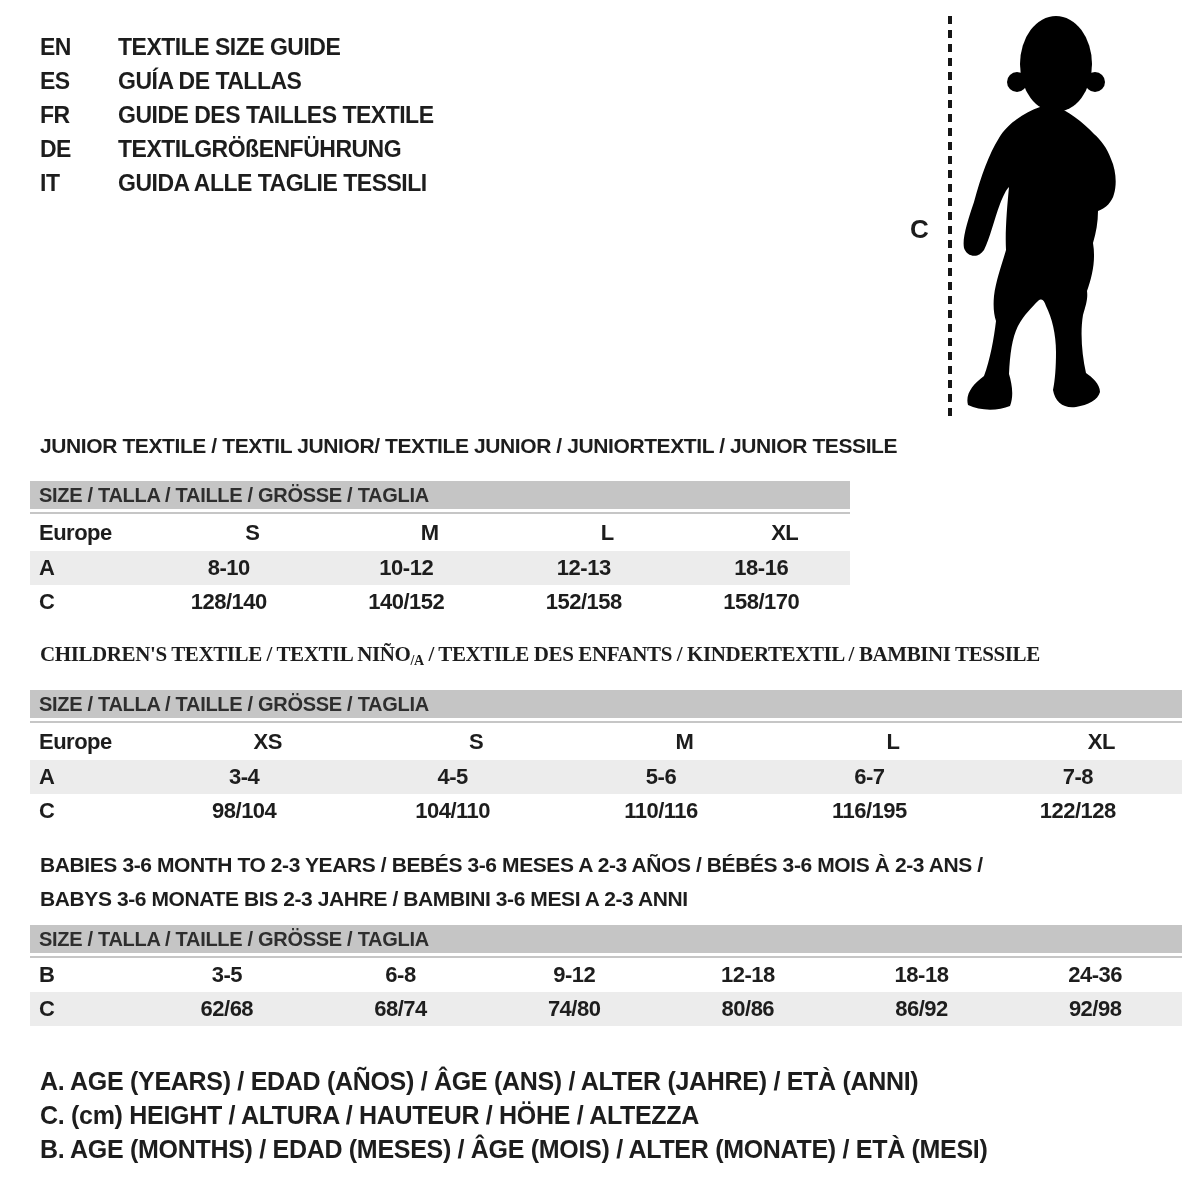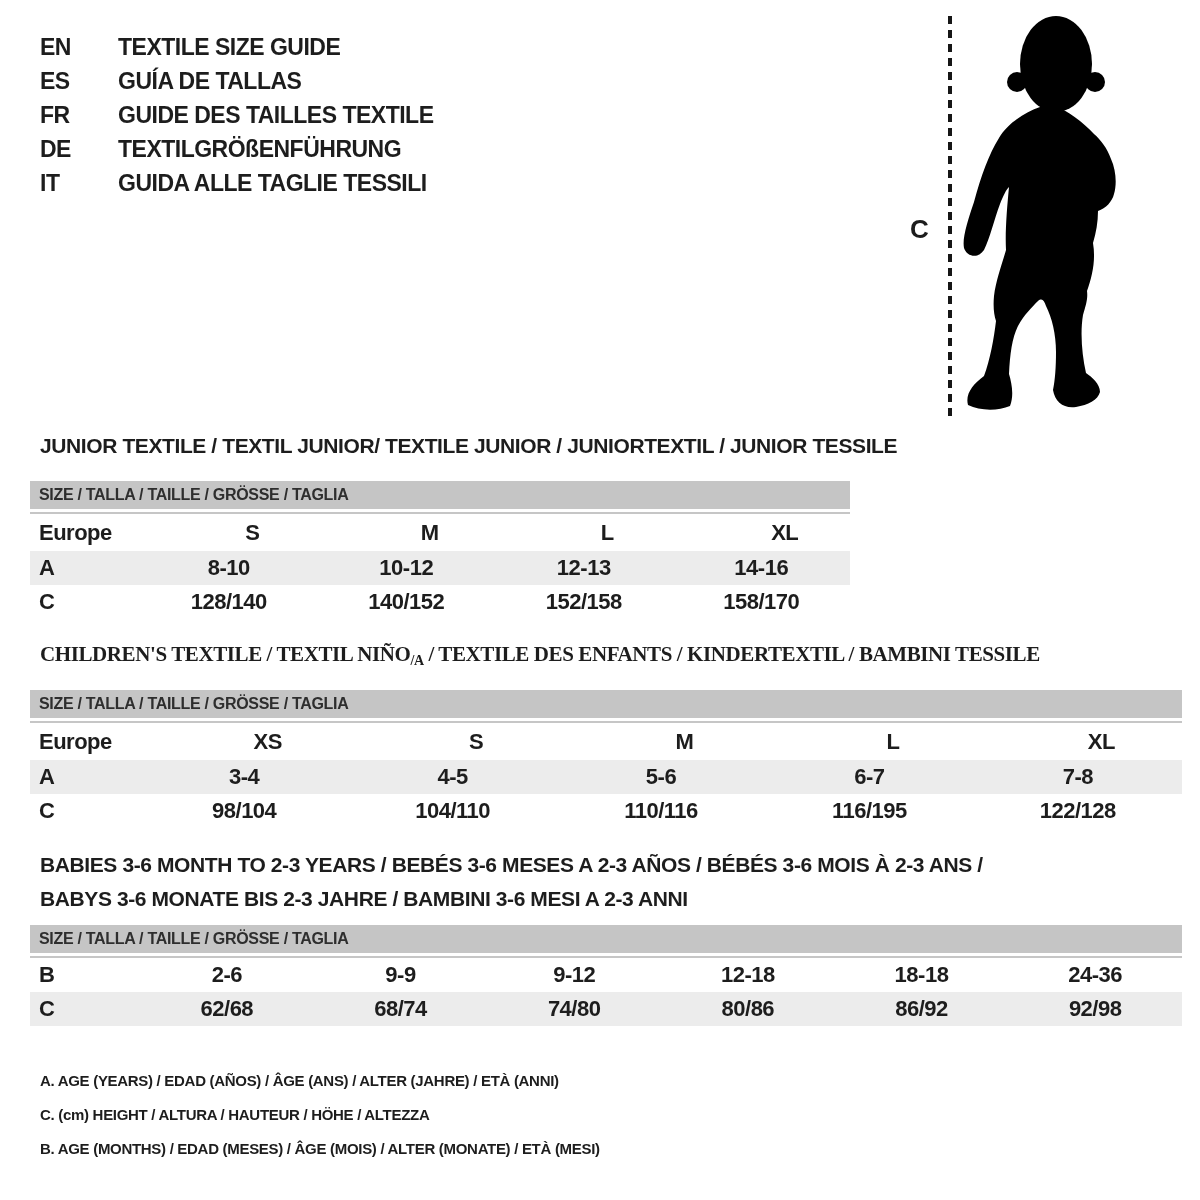--- a/index.html
+++ b/index.html
@@ -29,36 +29,36 @@
   #title2 { left:40px; top:642px;font-family:Liberation Serif, serif; }
   #title3 { left:40px; top:848px; line-height:34px; }
   .sub { font-size:14px; vertical-align:-4px; }
 
   
   #table1 { left:30px; top:481px; width:820px; }
   #table2 { left:30px; top:690px; width:1152px; }
   #table3 { left:30px; top:925px; width:1152px; }
   .size-bar {
     height:28px; background:#c5c5c5; color:#2e2e2e;
-    font-size:16px; font-weight:700; letter-spacing:-0.3px;
+    font-size:20px; font-weight:700; letter-spacing:-0.3px;
     padding-left:9px; display:flex; align-items:center;
   }
   .bar-gap { height:3px; background:#ffffff; }
   .bar-line { height:2px; background:#c6c6c6; }
   .trow { display:grid; align-items:center; height:34px; font-size:22px; font-weight:700; letter-spacing:-0.5px; }
   .trow.head-row { height:37px;gap:47px; }
   .t4 { grid-template-columns:110px repeat(4,1fr); }
   .t5 { grid-template-columns:110px repeat(5,1fr); }
   .t6 { grid-template-columns:110px repeat(6,1fr); }
   .rlabel { padding-left:9px; text-align:left; }
   .cell { text-align:center; }
   .alt { background:#ececec; }
 
   
-  .legend { left:40px; top:1064px; font-size:15px; font-weight:700; letter-spacing:-0.3px; line-height:34px; white-space:nowrap; }
+  .legend { left:40px; top:1064px; font-size:25px; font-weight:700; letter-spacing:-0.3px; line-height:34px; white-space:nowrap; }
 </style>
 </head>
 <body>
 
 <div class="abs lang">
   <div class="lang-row">
     <span class="lang-code">EN</span>
     <span>TEXTILE SIZE GUIDE</span>
   </div>
   <div class="lang-row">
@@ -108,21 +108,21 @@
     <span class="cell">S</span>
     <span class="cell">M</span>
     <span class="cell">L</span>
     <span class="cell">XL</span>
   </div>
   <div class="trow t4 alt">
     <span class="rlabel">A</span>
     <span class="cell">8-10</span>
     <span class="cell">10-12</span>
     <span class="cell">12-13</span>
-    <span class="cell">14-16</span>
+    <span class="cell">18-16</span>
   </div>
   <div class="trow t4">
     <span class="rlabel">C</span>
     <span class="cell">128/140</span>
     <span class="cell">140/152</span>
     <span class="cell">152/158</span>
     <span class="cell">158/170</span>
   </div>
 </div>
 
@@ -160,22 +160,22 @@
 <div class="abs sec-title" id="title3">
   <div>BABIES 3-6 MONTH TO 2-3 YEARS / BEBÉS 3-6 MESES A 2-3 AÑOS / BÉBÉS 3-6 MOIS À 2-3 ANS /</div>
   <div>BABYS 3-6 MONATE BIS 2-3 JAHRE / BAMBINI 3-6 MESI A 2-3 ANNI</div>
 </div>
 <div class="abs" id="table3">
   <div class="size-bar">SIZE / TALLA / TAILLE / GRÖSSE / TAGLIA</div>
   <div class="bar-gap"></div>
   <div class="bar-line"></div>
   <div class="trow t6">
     <span class="rlabel">B</span>
-    <span class="cell">2-6</span>
-    <span class="cell">9-9</span>
+    <span class="cell">3-5</span>
+    <span class="cell">6-8</span>
     <span class="cell">9-12</span>
     <span class="cell">12-18</span>
     <span class="cell">18-18</span>
     <span class="cell">24-36</span>
   </div>
   <div class="trow t6 alt">
     <span class="rlabel">C</span>
     <span class="cell">62/68</span>
     <span class="cell">68/74</span>
     <span class="cell">74/80</span>

